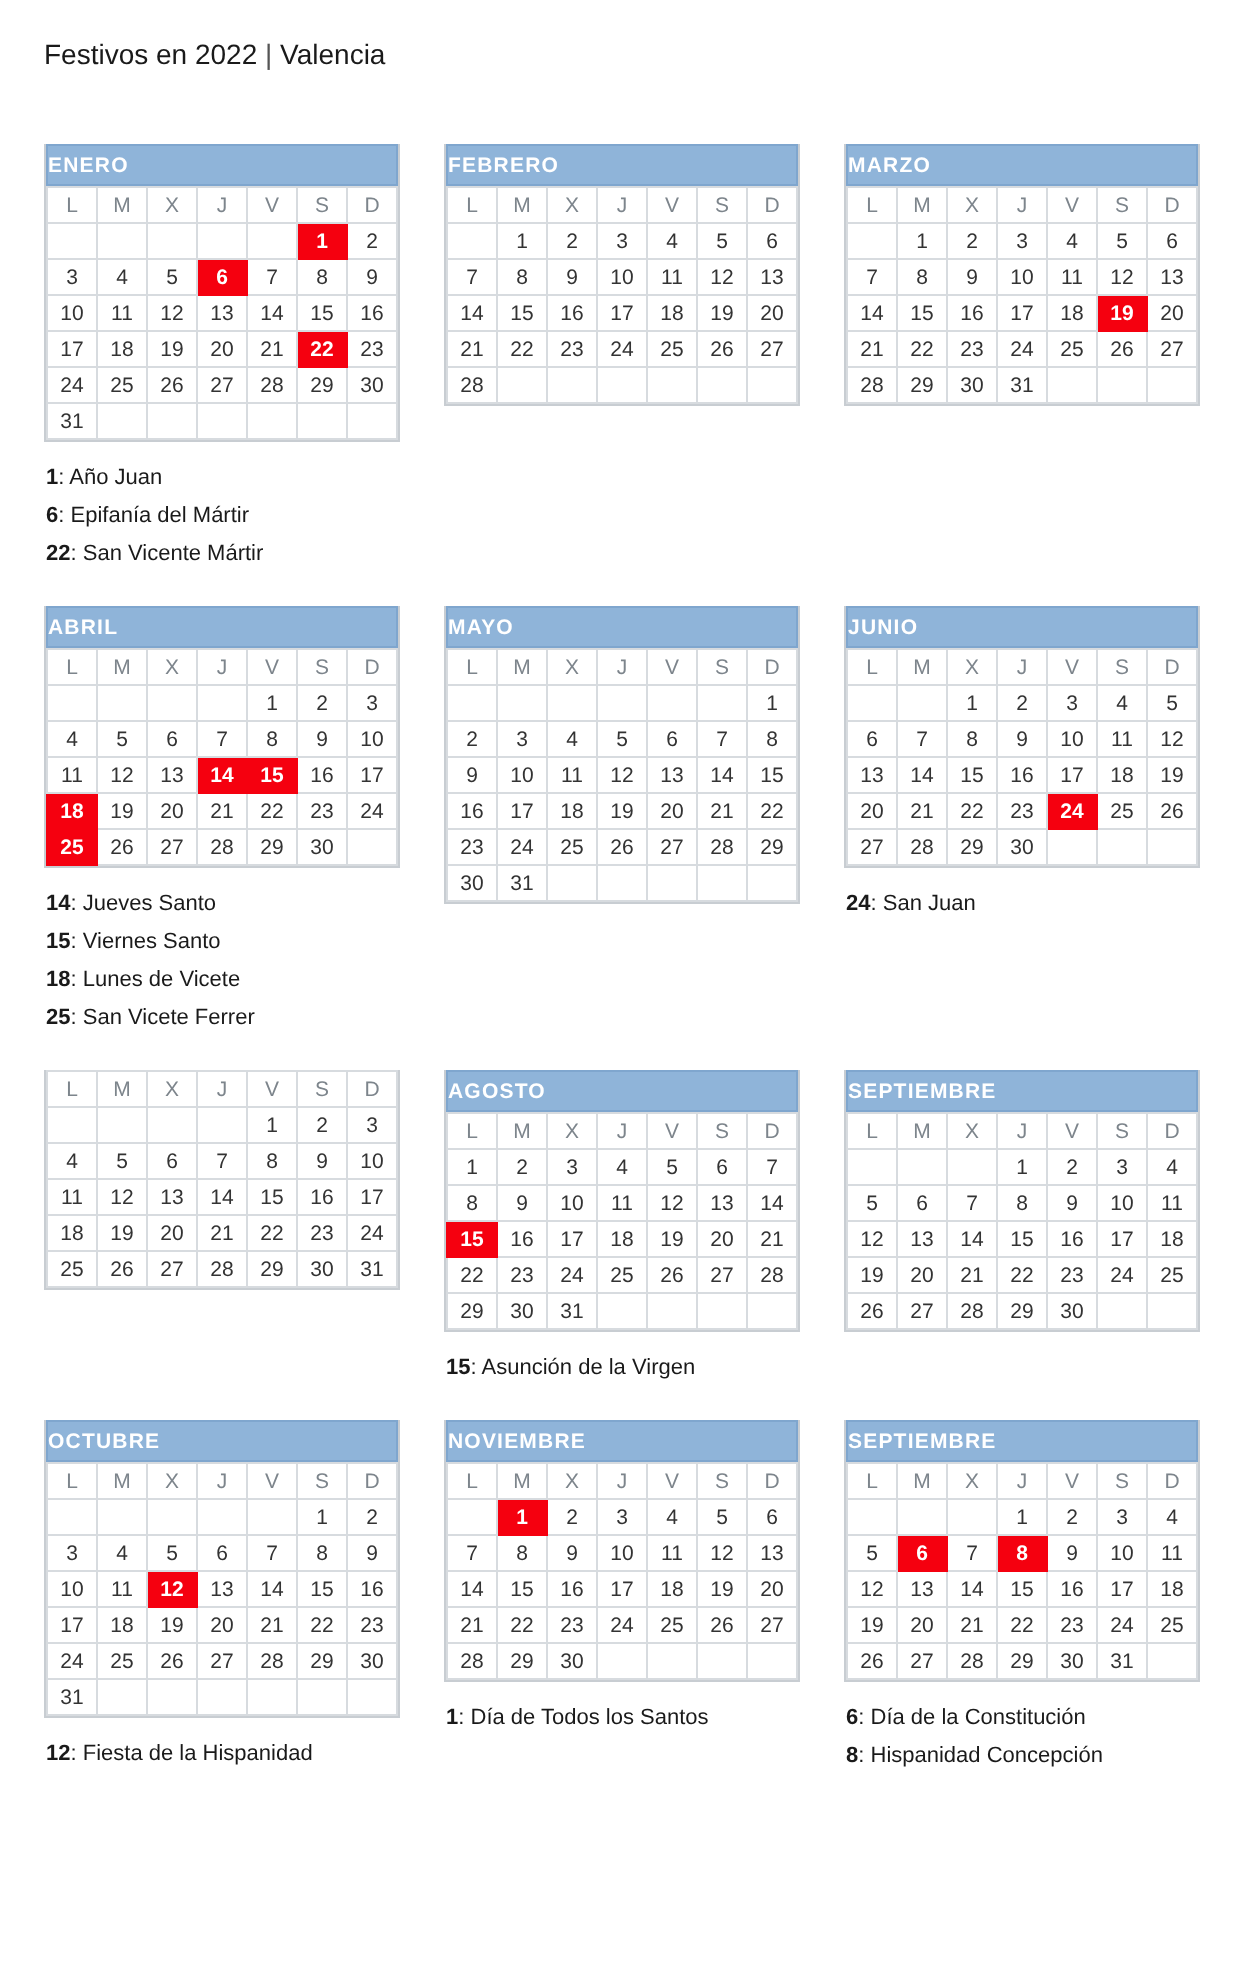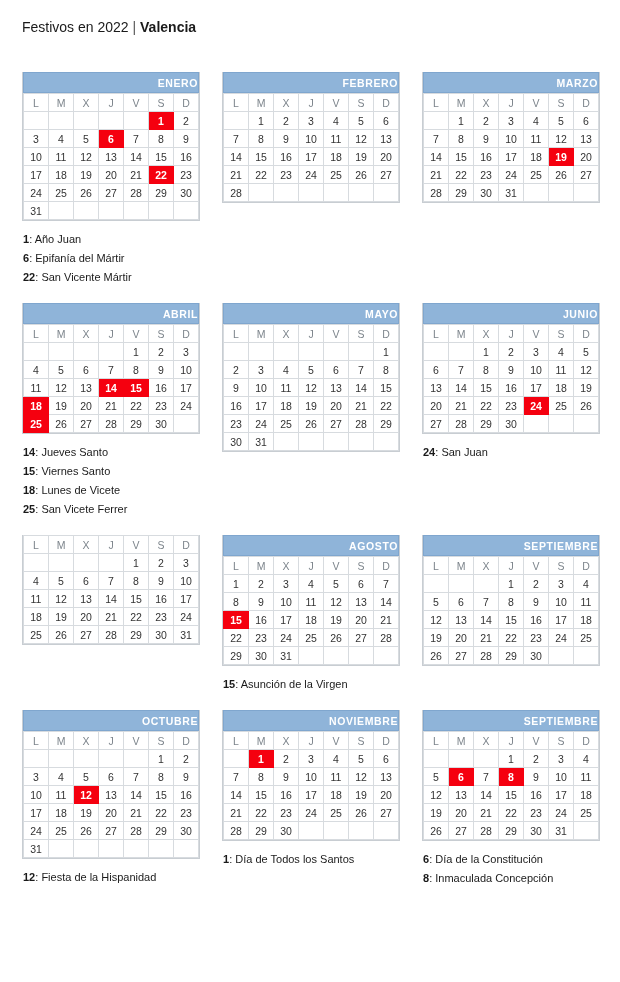--- a/index.html
+++ b/index.html
@@ -20,21 +20,21 @@
   }
   .page-title {
     position: absolute;
     left: 22px;
     top: 19px;
     font-size: 14px;
     color: #1a1a1a;
     white-space: nowrap;
   }
   .page-title .sep { color: #555; }
-  .page-title .loc { font-weight: bold; }
+  .page-title .loc { font-weight: normal; }
 
   .grid {
     position: absolute;
     left: 22px;
     top: 72px;
     width: 580px;
   }
   .quarter {
     display: flex;
     gap: 22px;
@@ -46,21 +46,21 @@
   }
   .month {
     width: 178px;
     border: 1px solid #c8cdd2;
     border-top: none;
     background: #ffffff;
   }
   .month-header {
     background: #8fb4d9;
     color: #ffffff;
-    text-align: right;
+    text-align: left;
     font-size: 10.5px;
     font-weight: bold;
     letter-spacing: 0.6px;
     padding: 4px 0 3px 0;
     border: 1px solid #7fa6ce;
   }
   table.cal {
     width: 100%;
     border-collapse: collapse;
     table-layout: fixed;
@@ -950,19 +950,19 @@
                   <td>29</td>
                   <td>30</td>
                   <td>31</td>
                   <td class="empty">&nbsp;</td>
                 </tr>
               </tbody>
             </table>
           </div>
           <div class="notes">
             <div class="note"><b>6</b>: <span>Día de la Constitución</span></div>
-            <div class="note"><b>8</b>: <span>Inmaculada Concepción</span></div>
+            <div class="note"><b>8</b>: <span>Hispanidad Concepción</span></div>
           </div>
         </div>
       </div>
     </div>
 
 </div>
 
 </body></html>

